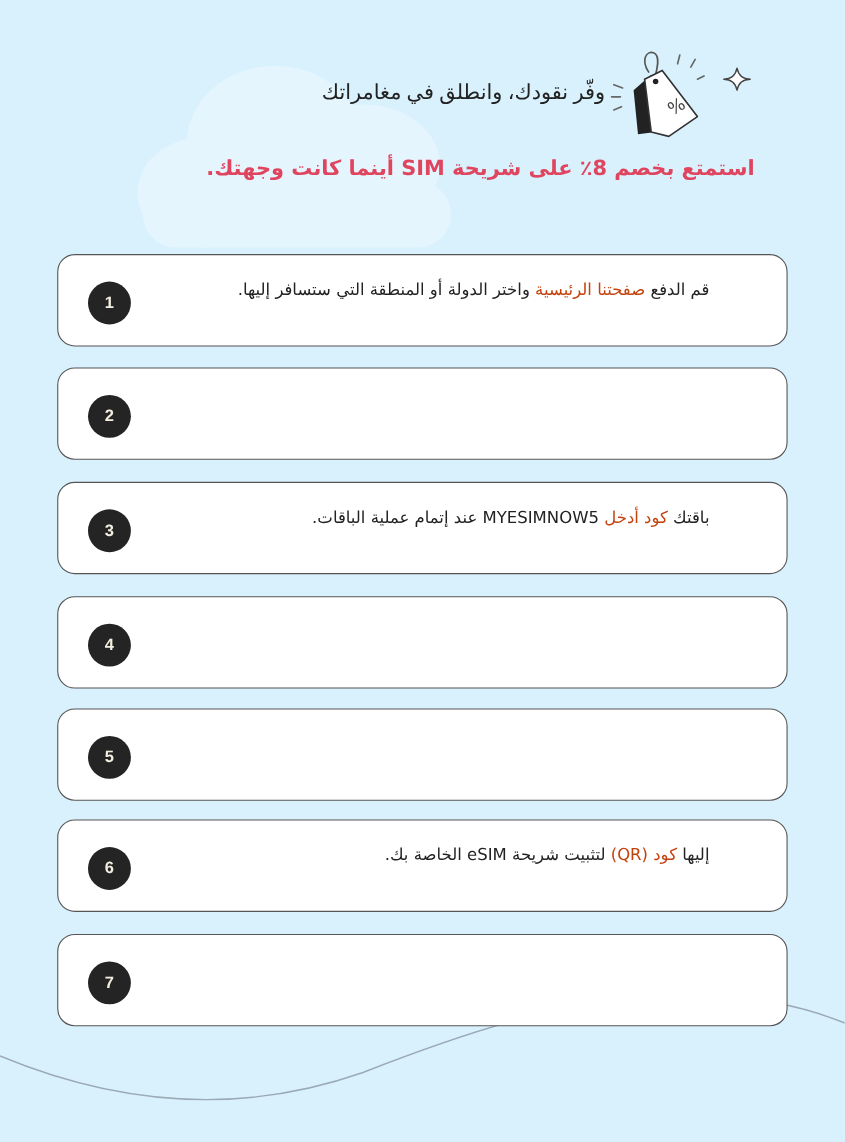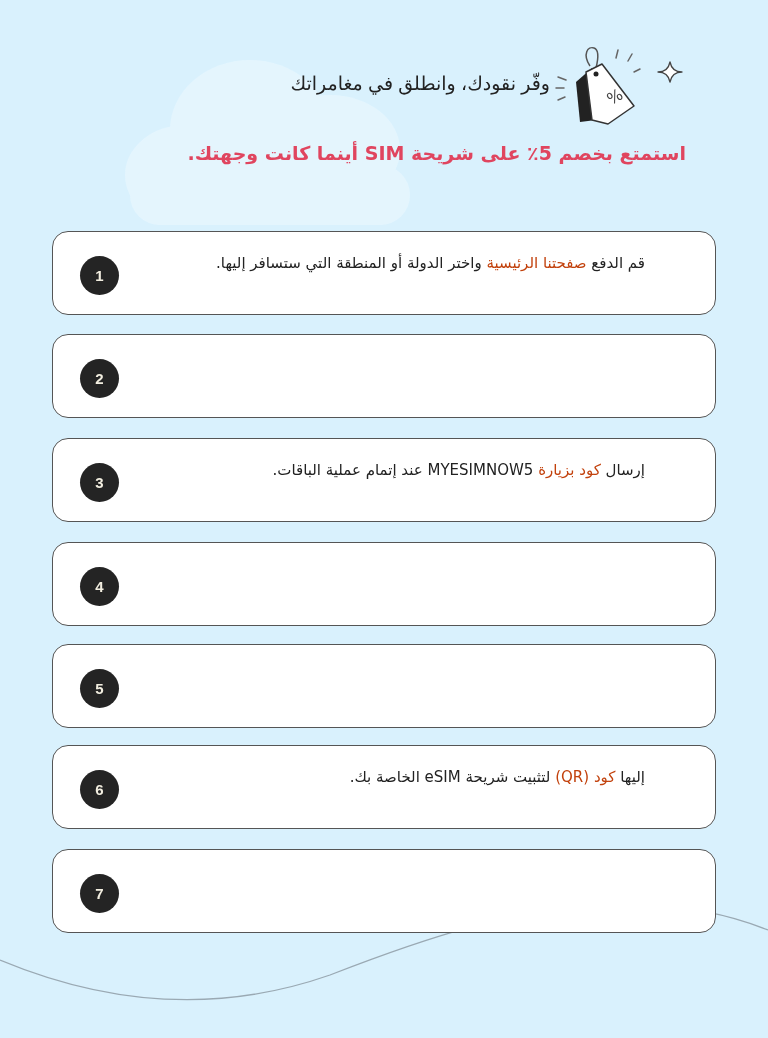--- a/index.html
+++ b/index.html
@@ -6,21 +6,21 @@
   body {
     width: 768px; height: 1038px; overflow: hidden; position: relative;
     background: #d9f1fd;
     font-family: "DejaVu Sans", "Liberation Sans", sans-serif;
   }
   .bg-svg { position: absolute; left: 0; top: 0; width: 768px; height: 1038px; z-index: 0; }
   .header { position: absolute; left: 0; top: 0; width: 768px; height: 200px; z-index: 2; }
   .headline {
     position: absolute; right: 218px; top: 72px;
     font-size: 19px; color: #222; direction: rtl; white-space: nowrap;
-    font-family: Liberation Sans, sans-serif;
+    font-family: Liberation Serif, serif;
   }
   .subheadline {
     position: absolute; right: 82px; top: 142px;
     font-size: 19px; font-weight: bold; color: #e0455f; direction: rtl; white-space: nowrap;
     font-family: "DejaVu Sans", sans-serif;
   }
   .tag-icon { position: absolute; left: 552px; top: 44px; width: 140px; height: 84px; }
   .steps { position: absolute; left: 52px; top: 231px; width: 666px; z-index: 2; }
   .step {
     position: absolute; left: 0; width: 664px; height: 84px;
@@ -70,39 +70,39 @@
     <path d="M38,22 C30,10 36,2 42,4 C48,6 46,16 44,24" fill="none" stroke="#555" stroke-width="1.5"></path>
 
     <path d="M24,38 L40,24 L58,60 L44,76 L28,78 Z" fill="#222"></path>
 
     <path d="M34,28 L50,20 L82,62 L56,80 L40,76 Z" fill="#fff" stroke="#333" stroke-width="1.5" stroke-linejoin="round"></path>
     <circle cx="44" cy="30" r="2.5" fill="#222"></circle>
     <text x="56" y="60" font-size="16" fill="#444" transform="rotate(-30 60 55)" font-family="DejaVu Sans, sans-serif">%</text>
 
     <path d="M118,18 Q120,28 130,28 Q120,28 118,38 Q116,28 106,28 Q116,28 118,18 Z" fill="#fff" stroke="#444" stroke-width="1.3" stroke-linejoin="round"></path>
   </svg>
-  <div class="subheadline">استمتع بخصم 5٪ على شريحة SIM أينما كانت وجهتك.</div>
+  <div class="subheadline">استمتع بخصم 8٪ على شريحة SIM أينما كانت وجهتك.</div>
 </div>
 
 <div class="steps">
   <div class="step" style="top:0px">
     <div class="badge">1</div>
     <div class="step-text">
       <span>قم الدفع </span><span class="hl">صفحتنا الرئيسية</span><span> واختر الدولة أو المنطقة التي ستسافر إليها.</span>
     </div>
   </div>
 
   <div class="step" style="top:103px">
     <div class="badge">2</div>
   </div>
 
   <div class="step" style="top:207px">
     <div class="badge">3</div>
     <div class="step-text">
-      <span>إرسال </span><span class="hl">كود بزيارة</span><span> MYESIMNOW5 عند إتمام عملية الباقات.</span>
+      <span>باقتك </span><span class="hl">كود أدخل</span><span> MYESIMNOW5 عند إتمام عملية الباقات.</span>
     </div>
   </div>
 
   <div class="step" style="top:311px">
     <div class="badge">4</div>
   </div>
 
   <div class="step" style="top:413px">
     <div class="badge">5</div>
   </div>

